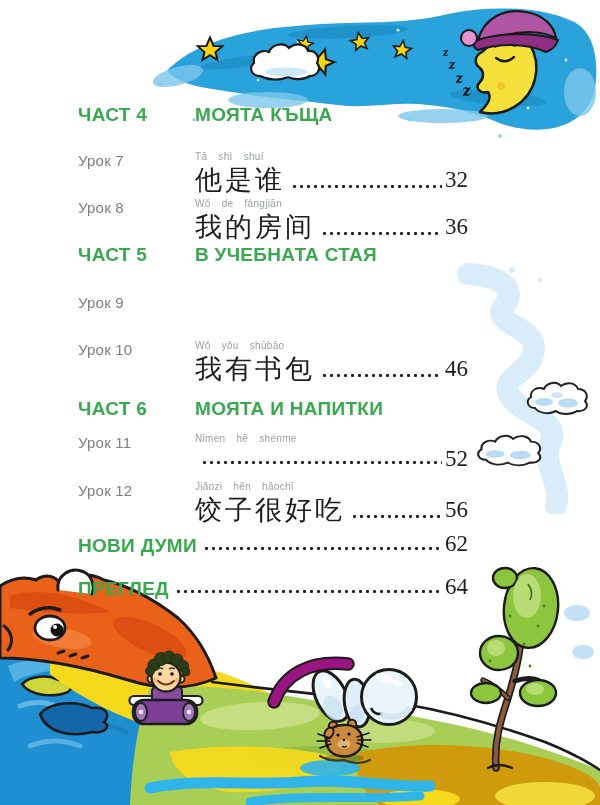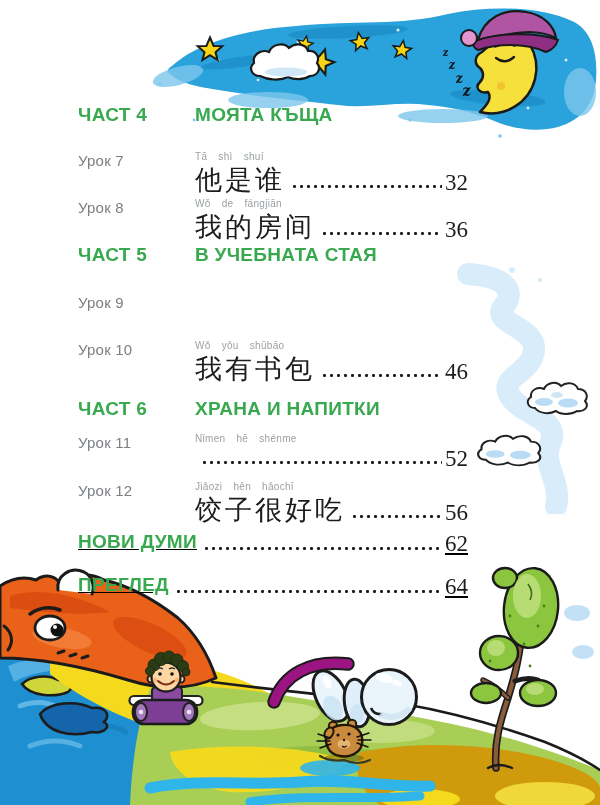--- a/index.html
+++ b/index.html
@@ -11,30 +11,30 @@
   .bottom-illu{left:0;top:556px;}
 
   .part-row{position:absolute;left:78px;display:flex;align-items:flex-end;z-index:3;}
   .part-label{width:117px;font-weight:bold;font-size:19px;color:#38a94e;letter-spacing:.3px;}
   .part-title{font-weight:bold;font-size:19px;color:#38a94e;letter-spacing:.3px;white-space:nowrap;}
 
   .lesson{position:absolute;left:78px;width:390px;height:48px;z-index:3;}
   .lesson-label{position:absolute;left:0;top:17px;font-size:15px;color:#7c7f83;letter-spacing:.2px;}
   .lesson-main{position:absolute;left:117px;right:0;top:16px;}
   .pinyin{font-size:10px;color:#9aa0a4;letter-spacing:.3px;word-spacing:8px;height:13px;white-space:nowrap;}
-  .title-line{display:flex;align-items:flex-end;}
+  .title-line{display:flex;align-items:center;}
   .chinese{font-family:"DejaVu Serif","Liberation Serif",serif;font-size:27px;line-height:32px;
            letter-spacing:3px;color:#1d1d1d;white-space:nowrap;}
   .leader{flex:1;align-self:stretch;margin:0 3px 0 6px;
           background-image:radial-gradient(circle,#1d1d1d 1.3px,rgba(0,0,0,0) 1.7px);
           background-size:7px 7px;background-repeat:repeat-x;
           background-position:0 calc(100% - 6px);}
   .pagenum{font-family:"Liberation Serif","DejaVu Serif",serif;font-size:23px;color:#1d1d1d;}
 
-  .entry-row{position:absolute;left:78px;width:390px;display:flex;align-items:flex-start;z-index:3;text-decoration:underline;}
+  .entry-row{position:absolute;left:78px;width:390px;display:flex;align-items:flex-end;z-index:3;}
   .entry-label{font-weight:bold;font-size:19px;color:#38a94e;letter-spacing:.3px;white-space:nowrap;}
   .entry-row .leader{background-position:0 calc(100% - 5px);}
 </style>
 </head>
 <body>
 
 <div class="page">
 
   <svg class="top-illu" width="452" height="142" viewBox="0 0 452 142">
     <defs>
@@ -178,21 +178,21 @@
       <div class="title-line">
         <span class="chinese">我有书包</span>
         <span class="leader"></span>
         <span class="pagenum">46</span>
       </div>
     </div>
   </div>
 
   <div class="part-row" style="top:398px">
     <span class="part-label">ЧАСТ 6</span>
-    <span class="part-title">ХРАНА И НАПИТКИ</span>
+    <span class="part-title">МОЯТА И НАПИТКИ</span>
   </div>
 
   <div class="lesson" style="top:417px">
     <span class="lesson-label">Урок 11</span>
     <div class="lesson-main">
       <div class="pinyin">Nǐmen hē shénme</div>
       <div class="title-line">
         <span class="leader"></span>
         <span class="pagenum">52</span>
       </div>

